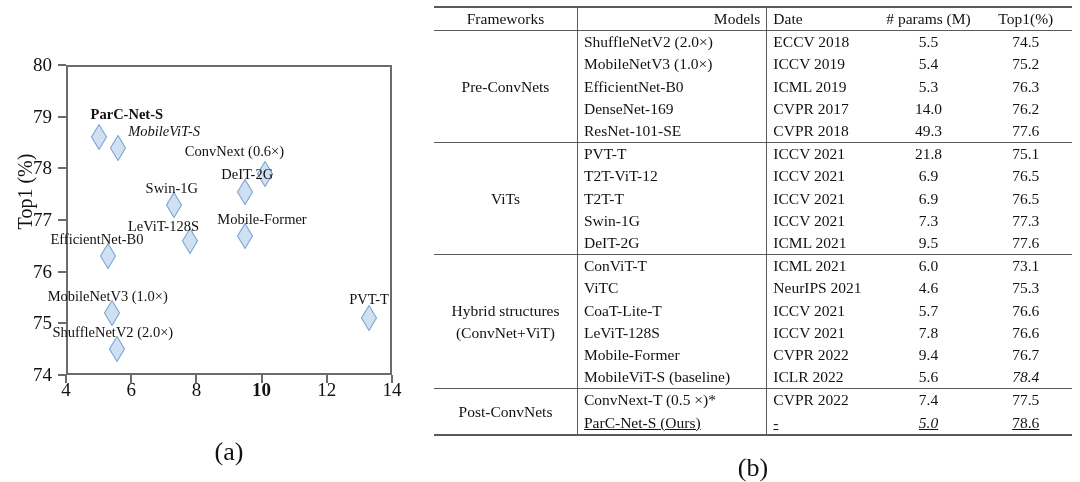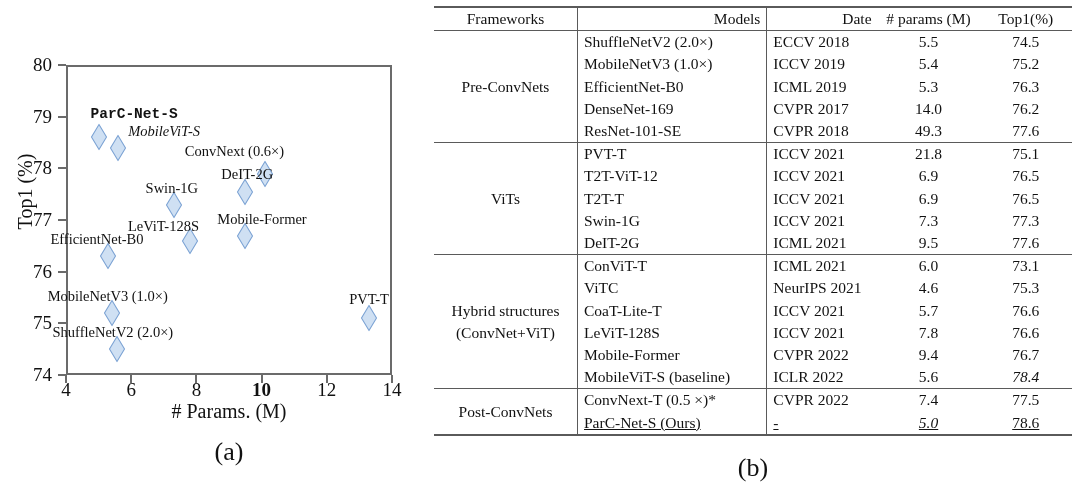--- a/index.html
+++ b/index.html
@@ -53,21 +53,21 @@
     position:absolute;width:17px;height:27px;
     transform:translate(-50%,-50%);
     pointer-events:none;
   }
   .marker svg{display:block;width:17px;height:27px;}
 
   .pt-label{
     position:absolute;font-size:14.5px;white-space:nowrap;color:#111;
     line-height:1;
   }
-  .pt-label.bold{font-weight:bold;font-family:Liberation Mono, monospace;}
+  .pt-label.bold{font-weight:bold;}
   .pt-label.ital{font-style:italic;}
 
   
   .panel-b{position:absolute;left:434px;top:6px;width:638px;height:470px;}
   table.tbl{
     border-collapse:collapse;width:638px;
     font-size:15.5px;font-family:"Liberation Serif",serif;color:#111;
   }
   table.tbl td,table.tbl th{
     padding:0 6px;height:22.2px;line-height:22.2px;font-weight:normal;
@@ -76,21 +76,21 @@
   .r-top{border-top:2px solid #5a5a5a;}
   .r-bot{border-bottom:1.6px solid #5a5a5a;}
   .r-thick{border-bottom:2px solid #5a5a5a;text-decoration:underline;}
   .c-div{border-right:1.3px solid #5a5a5a;}
   .col-fw{width:138px;text-align:center;}
   .col-md{width:196px;text-align:left;}
   .col-dt{width:108px;text-align:left;}
   .col-pa{width:100px;text-align:center;}
   .col-t1{width:86px;text-align:center;}
   th.col-md{text-align:right;}
-  th.col-dt{text-align:right;}
+  th.col-dt{text-align:left;}
   .b{font-weight:bold;}
   .i{font-style:italic;margin-top:40px;}
   .grp{text-align:center;vertical-align:middle;font-size:15.5px;line-height:1.25;}
   .caption-b{
     position:absolute;left:0;top:447px;width:638px;text-align:center;
     font-size:26px;color:#111;
   }
 </style>
 </head>
 <body>
@@ -190,21 +190,20 @@
         <div class="pt-label" style="left: 52.53px; top: 325.167px;">ShuffleNetV2 (2.0×)</div>
         <div class="marker" style="left: 369.18px; top: 318.167px;">
           <svg viewBox="0 0 17 27">
             <polygon points="8.5,1 16,13.5 8.5,26 1,13.5" fill="#cfe0f3" stroke="#7ca3d4" stroke-width="1.1"></polygon>
           </svg>
         </div>
         <div class="pt-label" style="left: 349.18px; top: 292.167px;">PVT-T</div>
       </div>
 
     <div class="ylabel">Top1 (%)</div>
-    <div class="xlabel"># Params. (M)</div>
     <div class="caption-a">(a)</div>
   </div>
 
   <div class="panel-b">
     <table class="tbl">
       <thead>
         <tr class="r-top r-bot">
           <th class="col-fw c-div">Frameworks</th>
           <th class="col-md c-div">Models</th>
           <th class="col-dt">Date</th>

